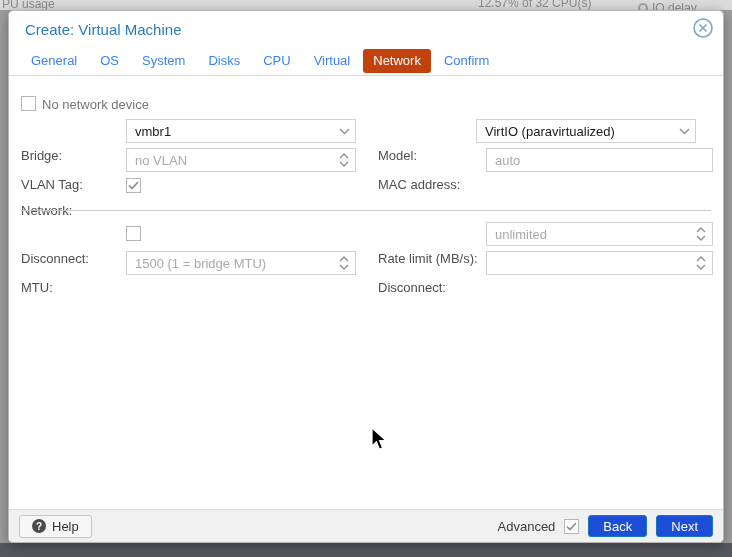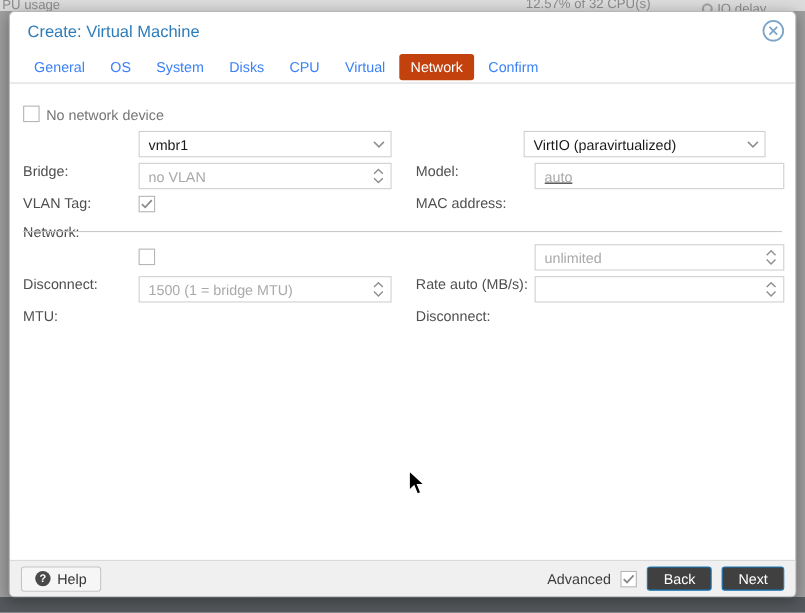--- a/index.html
+++ b/index.html
@@ -37,21 +37,21 @@
   .field-label { position:absolute; color:#4f4f4f; line-height:24px; font-size:13px;margin-top:25px; }
   .box-label   { position:absolute; color:#767676; font-size:13px; }
   .field {
     position:absolute; height:24px; background:#fff;
     border:1px solid #d0d0d0;
   }
   .field input {
     width:100%; height:100%; border:none; outline:none; background:transparent;
     font-family:inherit; font-size:13px; color:#1a1a1a; padding:0 24px 0 8px;
   }
-  .field input.plain { padding-right:8px;text-decoration:underline; }
+  .field input.plain { padding-right:8px; }
   .field input::placeholder { color:#a9a9a9; opacity:1; }
   .trigger {
     position:absolute; right:0; top:0; bottom:0; width:22px;
     display:flex; flex-direction:column; align-items:center; justify-content:center; cursor:pointer;
   }
   .checkbox {
     position:absolute; width:15px; height:15px; background:#fff;
     border:1px solid #b5b5b5; cursor:pointer; display:flex; align-items:center; justify-content:center;
   }
   .divider { position:absolute; left:12px; right:12px; height:1px; background:#c9c9c9; }
@@ -65,21 +65,21 @@
     display:flex; align-items:center; gap:6px; height:23px; padding:0 12px;
     background:#f6f6f6; border:1px solid #c6c6c6; border-radius:3px;
     color:#333; font-size:13px; cursor:pointer;
   }
   .help-ic { width:14px; height:14px; border-radius:50%; background:#4a4a4a; color:#fff;
     font-size:10px; font-weight:bold; display:flex; align-items:center; justify-content:center; }
   .footer-right { margin-left:auto; display:flex; align-items:center; gap:9px; }
   .adv-label { color:#3c3c3c; font-size:13px; }
   .adv-cb { position:static; }
   .btn-blue {
-    height:22px; padding:0 14px; background:#404040; border:1px solid #1878bc;
+    height:22px; padding:0 14px; background:#1d4ed8; border:1px solid #1878bc;
     border-radius:3px; color:#fff; font-size:13px; font-family:inherit; cursor:pointer;
   }
   
   .cursor { position:absolute; left:371px; top:427px; width:18px; height:26px; pointer-events:none; z-index:50; }
 </style>
 </head>
 <body>
 
 <div class="backdrop-frag frag-left">PU usage</div>
 <div class="backdrop-frag frag-mid">12.57% of 32 CPU(s)</div>
@@ -157,21 +157,21 @@
     <svg width="11" height="9" viewBox="0 0 11 9">
         <path d="M1 4.5 L4 7.5 L10 1" fill="none" stroke="#8a8a8a" stroke-width="1.6"></path>
       </svg>
   </span>
 
   <div class="divider" style="top:199px;"></div>
 
   <span class="field-label" style="left:12px; top:211px;">Disconnect:</span>
   <span class="checkbox" style="left:117px; top:215px;"></span>
 
-  <span class="field-label" style="left:369px; top:211px;">Rate auto (MB/s):</span>
+  <span class="field-label" style="left:369px; top:211px;">Rate limit (MB/s):</span>
   <div class="field" style="left:477px; top:211px; width:227px;">
     <input placeholder="unlimited" style="">
     <span class="trigger">
       <svg width="10" height="6" viewBox="0 0 10 6">
           <path d="M1 5 L5 1 L9 5" fill="none" stroke="#8f8f8f" stroke-width="1.3"></path>
         </svg>
       <svg width="10" height="6" viewBox="0 0 10 6" style="margin-top:2px">
           <path d="M1 1 L5 5 L9 1" fill="none" stroke="#8f8f8f" stroke-width="1.3"></path>
         </svg>
     </span>

